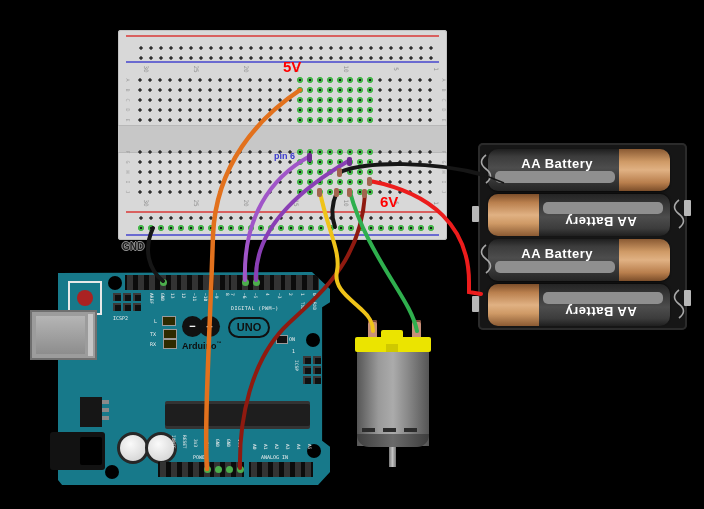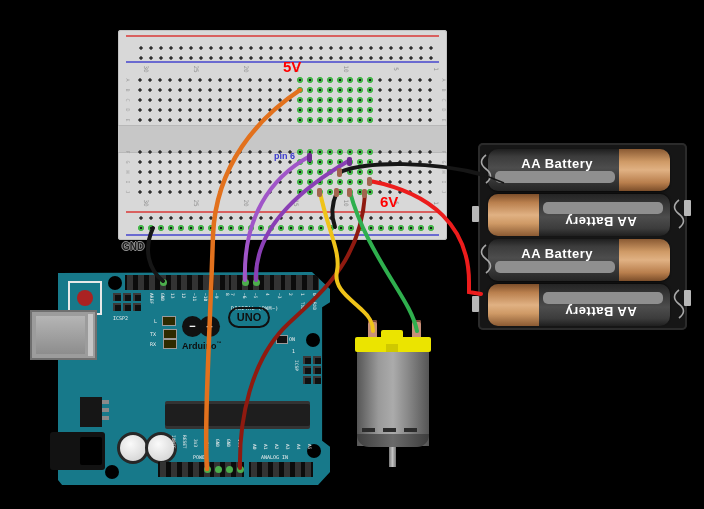--- a/index.html
+++ b/index.html
@@ -224,21 +224,21 @@
 
     <span class="ab sk" style="left:96px;top:46px">L</span>
     <div class="led" style="left:104px;top:44px"></div>
     <span class="ab sk" style="left:92px;top:59px">TX</span>
     <div class="led" style="left:105px;top:57px"></div>
     <span class="ab sk" style="left:92px;top:69px">RX</span>
     <div class="led" style="left:105px;top:67px"></div>
 
     <div class="inf" style="left:124px;top:44px">−</div>
     <div class="inf" style="left:141px;top:44px">+</div>
-    <div class="unobox" style="left:170px;top:35px;width:38px;height:17px">UNO</div>
+    <div class="unobox" style="left:170px;top:45px;width:38px;height:17px">UNO</div>
     <div class="ab" style="left:124px;top:68px;color:#0e0e0e;font-weight:bold;font-size:9px">
       <span>Arduino</span><sup style="font-size:5px">™</sup>
     </div>
 
     <div class="led" style="left:218px;top:63px;width:10px;height:7px;background:#111"></div>
     <span class="ab sk" style="left:231px;top:64px">ON</span>
 
     <span class="ab sk" style="left:234px;top:76px">1</span>
     <div class="icsp6v" style="left:245px;top:84px">
         <i></i>

